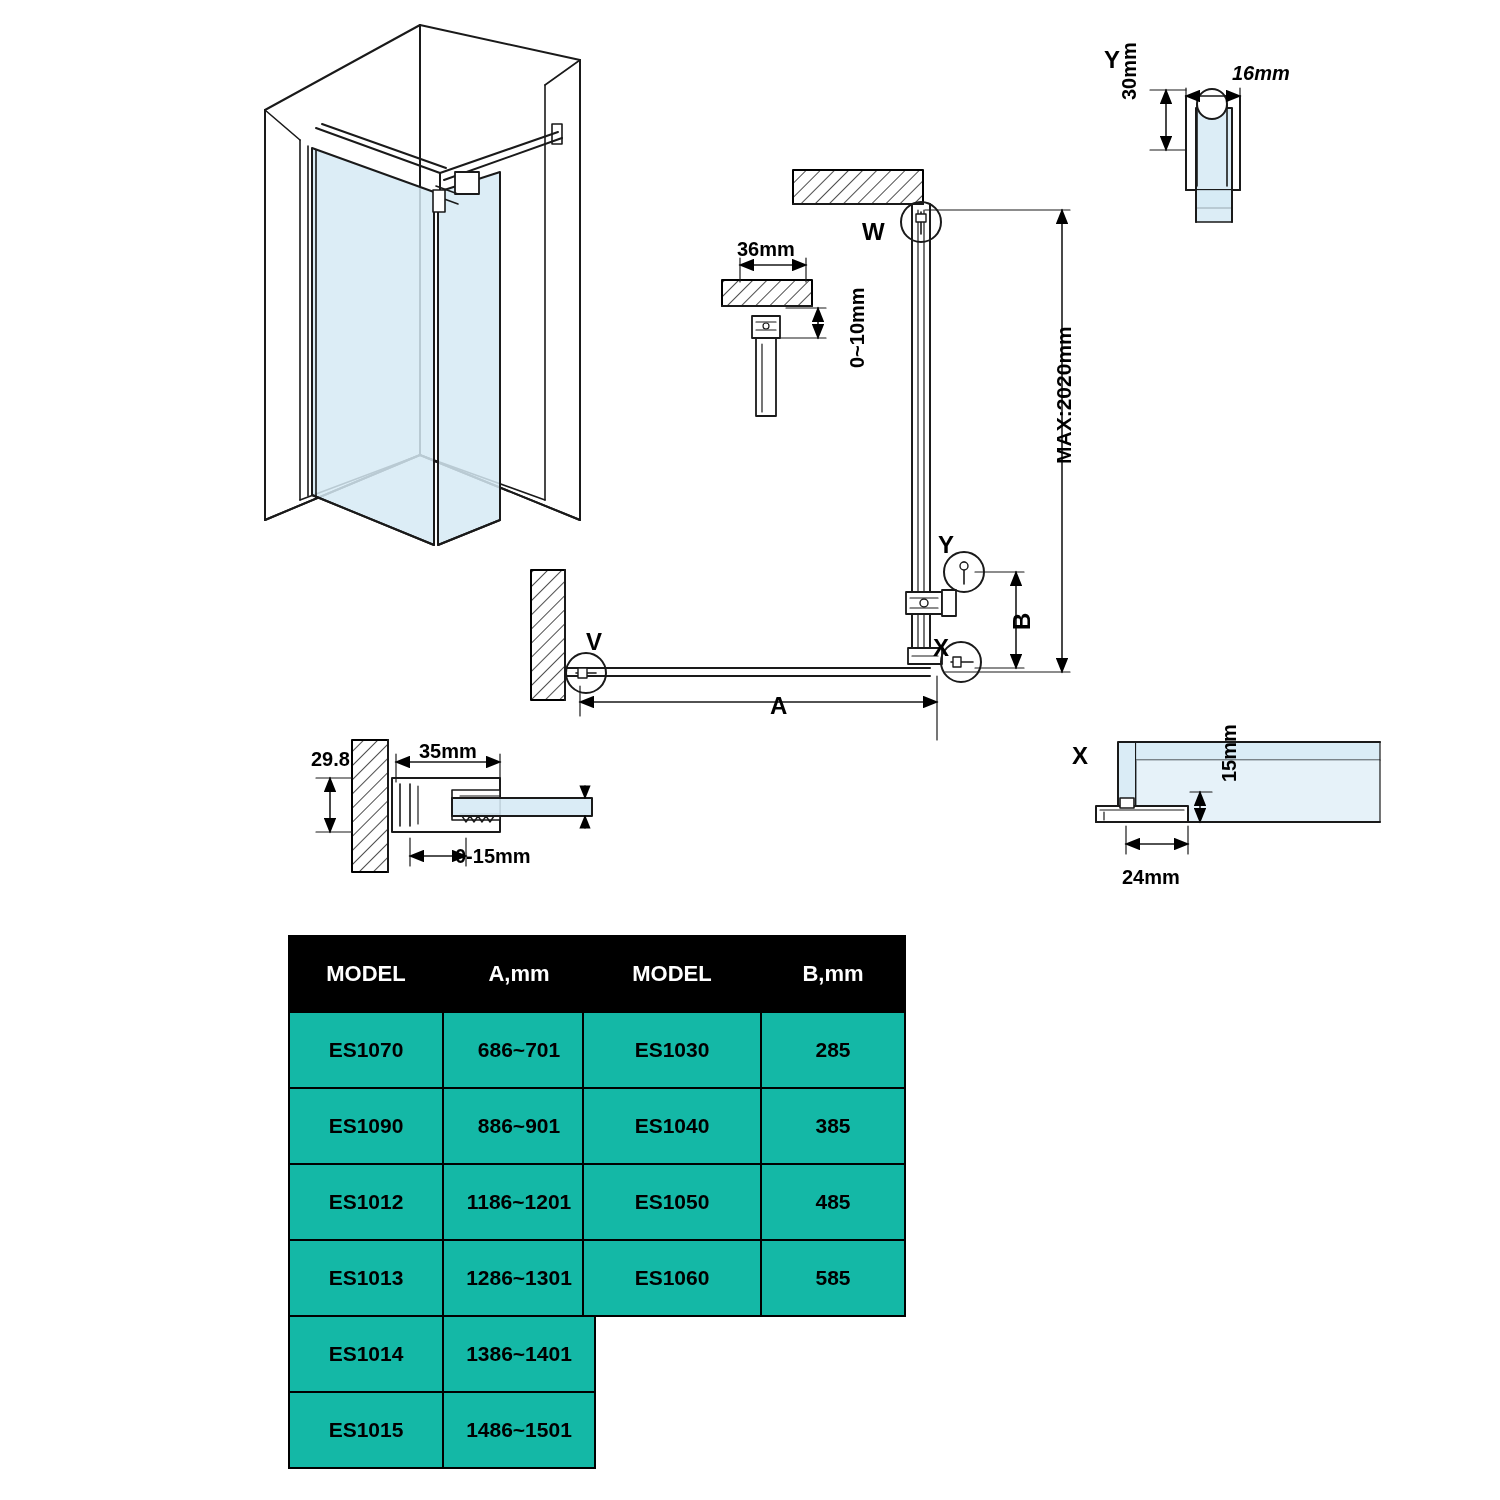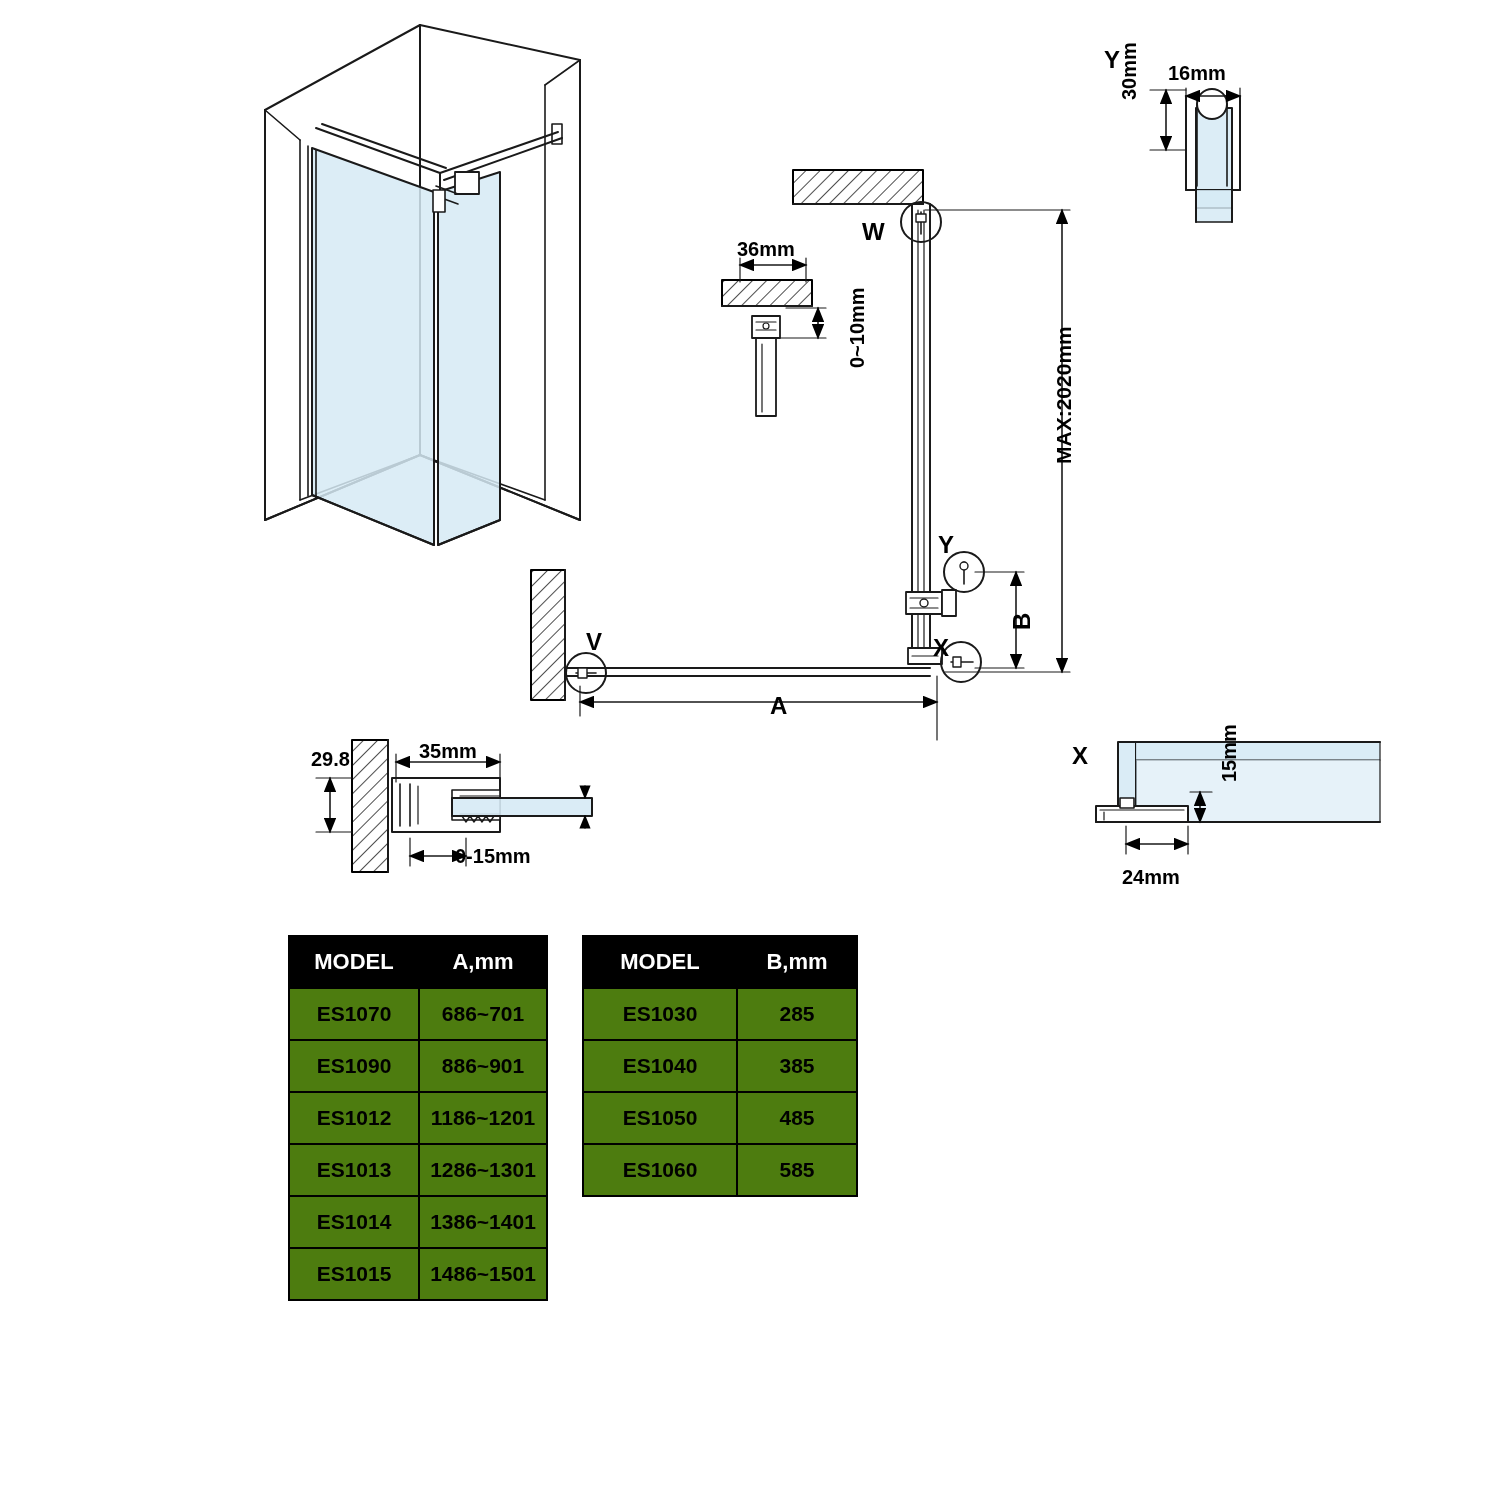--- a/index.html
+++ b/index.html
@@ -33,32 +33,32 @@
     border-collapse: collapse;
     font-family: "Liberation Sans", sans-serif;
     font-weight: bold;
   }
   .tbl th, .tbl td {
     border: 2px solid #000;
     text-align: center;
     vertical-align: middle;
     font-size: 21px;
     font-weight: bold;
-    padding: 0;
+    padding: 12px;
   }
   .tbl thead th {
     background: #000;
     color: #fff;
     height: 50px;
     font-size: 22px;
     border: 2px solid #000;
   }
   .tbl tbody td {
     height: 50px;
-    background: #4d7c0f;
+    background: #14b8a6;
     color: #000;
   }
   #table-a { left: 288px; top: 935px; }
   #table-a th:nth-child(1), #table-a td:nth-child(1) { width: 128px; }
   #table-a th:nth-child(2), #table-a td:nth-child(2) { width: 126px; }
   #table-b { left: 582px; top: 935px; }
   #table-b th:nth-child(1), #table-b td:nth-child(1) { width: 152px; }
   #table-b th:nth-child(2), #table-b td:nth-child(2) { width: 118px; }
 
   .lbl {
@@ -296,21 +296,21 @@
 <div class="lbl" style="left:737px; top:238px;text-align:center;">36mm</div>
 <div class="lbl rot90" style="left:846px; top:368px;">0~10mm</div>
 <div class="lbl rot90" style="left:1052px; top:464px; font-size:21px;">MAX:2020mm</div>
 <div class="lbl big" style="left:770px; top:692px;">A</div>
 <div class="lbl big rot90" style="left:1008px; top:630px;">B</div>
 
 <div class="lbl" style="left:419px; top:740px;">35mm</div>
 <div class="lbl" style="left:311px; top:748px;">29.8</div>
 <div class="lbl" style="left:455px; top:845px;text-align:center;">0-15mm</div>
 
-<div class="lbl" style="left:1168px; top:62px;">16mm</div>
+<div class="lbl" style="left:1232px; top:62px;font-style:italic;">16mm</div>
 <div class="lbl rot90" style="left:1118px; top:100px;">30mm</div>
 
 <div class="lbl" style="left:1122px; top:866px;">24mm</div>
 <div class="lbl rot90" style="left:1218px; top:782px;">15mm</div>
 
 <table class="tbl" id="table-a">
   <thead>
     <tr>
       <th>MODEL</th>
       <th>A,mm</th>

